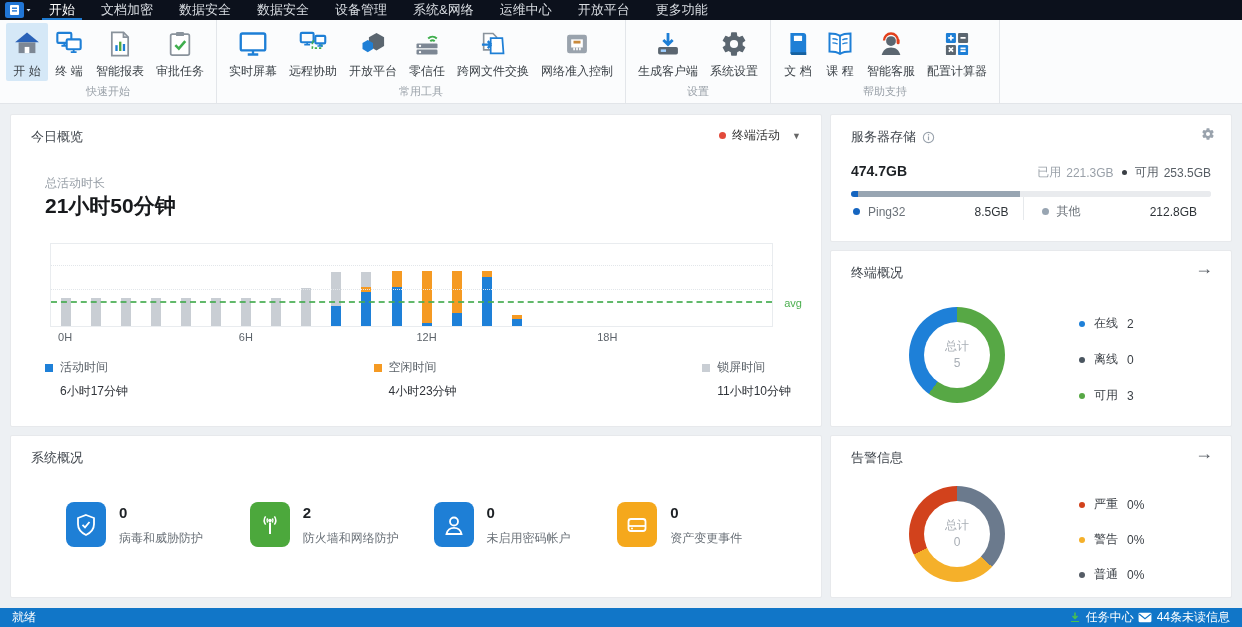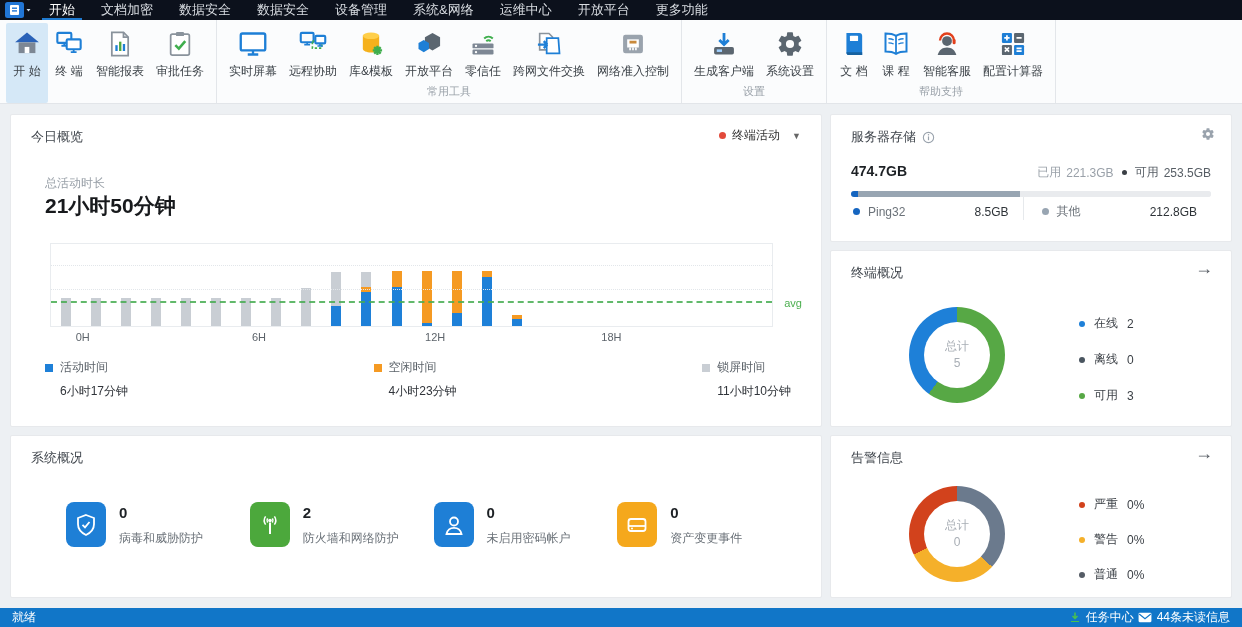--- a/index.html
+++ b/index.html
@@ -37,21 +37,21 @@
   .caret { font-size:9px; color:#666; margin-left:6px; }
   .stat-label { position:absolute; top:60px; left:34px; font-size:12px; color:#99a0a8; }
   .stat-value { position:absolute; top:77px; left:34px; font-size:21px; font-weight:bold; color:#17191c; }
   .chartwrap { position:absolute; left:39px; right:48px; top:128px; height:84px; border:1px solid #e9ecef; background:#fff; }
   .gridline { position:absolute; left:0; right:0; border-top:1px dotted #e2e6ea; }
   .bars { position:absolute; inset:0; display:flex; align-items:flex-end; }
   .slot { flex:1 1 0; height:100%; display:flex; flex-direction:column-reverse; align-items:center; }
   .seg { width:10px; }
   .avgline { position:absolute; left:0; right:0; border-top:2px dashed #47ad52; opacity:.85; }
   .avglabel { position:absolute; right:-30px; font-size:11px; color:#4caf50; }
-  .xaxis { position:absolute; left:57px; right:48px; top:216px; height:14px; }
+  .xaxis { position:absolute; left:39px; right:48px; top:216px; height:14px; }
   .xaxis span { position:absolute; transform:translateX(-50%); font-size:11px; color:#5d646b; }
   .legend { position:absolute; top:244px; left:34px; right:30px; display:flex; justify-content:space-between; }
   .litem .l1 { display:flex; align-items:center; gap:7px; font-size:12px; color:#5c636a; }
   .lsw { width:8px; height:8px; }
   .litem .l2 { margin:7px 0 0 15px; font-size:12px; color:#30343a; }
 
   
   .sto-head-icons { position:absolute; top:12px; right:16px; cursor:pointer; }
   .sto-total { position:absolute; top:48px; left:20px; font-size:14px; font-weight:bold; color:#1d2125; }
   .sto-usage { position:absolute; top:49px; right:20px; font-size:12px; color:#9aa1a9; display:flex; align-items:center; gap:5px; }
@@ -152,20 +152,21 @@
             <div class="ricon">
               <svg width="30" height="28" viewBox="0 0 24 24">
                 <rect x="4" y="3.5" width="16" height="18" rx="1.5" fill="#fff" stroke="#8a939c" stroke-width="1.5"></rect>
                 <rect x="8.5" y="1.8" width="7" height="3.4" rx="1" fill="#8a939c"></rect>
                 <path d="M8 13l3 3 5.5-6.5" fill="none" stroke="#3fae4d" stroke-width="2.2"></path>
               </svg>
             </div>
             <div class="rtext">审批任务</div>
           </div>
         </div>
+        <div class="rlabel">快速开始</div>
       </div>
       <div class="rgroup">
         <div class="ritems">
           <div class="ritem">
             <div class="ricon">
               <svg width="32" height="28" viewBox="0 0 24 24">
                 <rect x="1.5" y="3" width="21" height="14.5" rx="1.5" fill="#fff" stroke="#1e7fd6" stroke-width="2"></rect>
                 <path d="M12 17.5v3.5M7.5 21h9" stroke="#1e7fd6" stroke-width="2"></path>
               </svg>
             </div>
@@ -175,32 +176,20 @@
             <div class="ricon">
               <svg width="32" height="28" viewBox="0 0 24 24">
                 <rect x="1.5" y="2.5" width="11" height="8" rx="1" fill="none" stroke="#1e7fd6" stroke-width="1.8"></rect>
                 <path d="M7 10.5v2M4.5 12.5h5" stroke="#1e7fd6" stroke-width="1.4"></path>
                 <rect x="11.5" y="9.5" width="8" height="6" fill="none" stroke="#3fae4d" stroke-width="1.4" stroke-dasharray="2 1.6"></rect>
                 <rect x="14" y="5" width="8.5" height="6.5" rx="1" fill="#fff" stroke="#1e7fd6" stroke-width="1.8"></rect>
                 <path d="M18 11.5v2M15.8 13.7h4.6" stroke="#1e7fd6" stroke-width="1.4"></path>
               </svg>
             </div>
             <div class="rtext">远程协助</div>
-          </div>
-          <div class="ritem">
-            <div class="ricon">
-              <svg width="30" height="28" viewBox="0 0 24 24">
-                <path d="M5 5v11c0 1.8 3.1 3.2 7 3.2s7-1.4 7-3.2V5z" fill="#f5b11c"></path>
-                <ellipse cx="12" cy="5" rx="7" ry="2.8" fill="#ffcf4a"></ellipse>
-                <g stroke="#3fae4d" stroke-width="2">
-                  <path d="M17.5 13.5v8M13.5 17.5h8M14.7 14.7l5.6 5.6M20.3 14.7l-5.6 5.6"></path>
-                </g>
-              </svg>
-            </div>
-            <div class="rtext">库&amp;模板</div>
           </div>
           <div class="ritem">
             <div class="ricon">
               <svg width="30" height="28" viewBox="0 0 24 24">
                 <path d="M15 2.5l6.5 3.8v7.4L15 17.5l-6.5-3.8V6.3z" fill="#5b6670"></path>
                 <path d="M7.5 8.5l4.5 2.6v5.2L7.5 19 3 16.3v-5.2z" fill="#1e7fd6"></path>
               </svg>
             </div>
             <div class="rtext">开放平台</div>
           </div>

